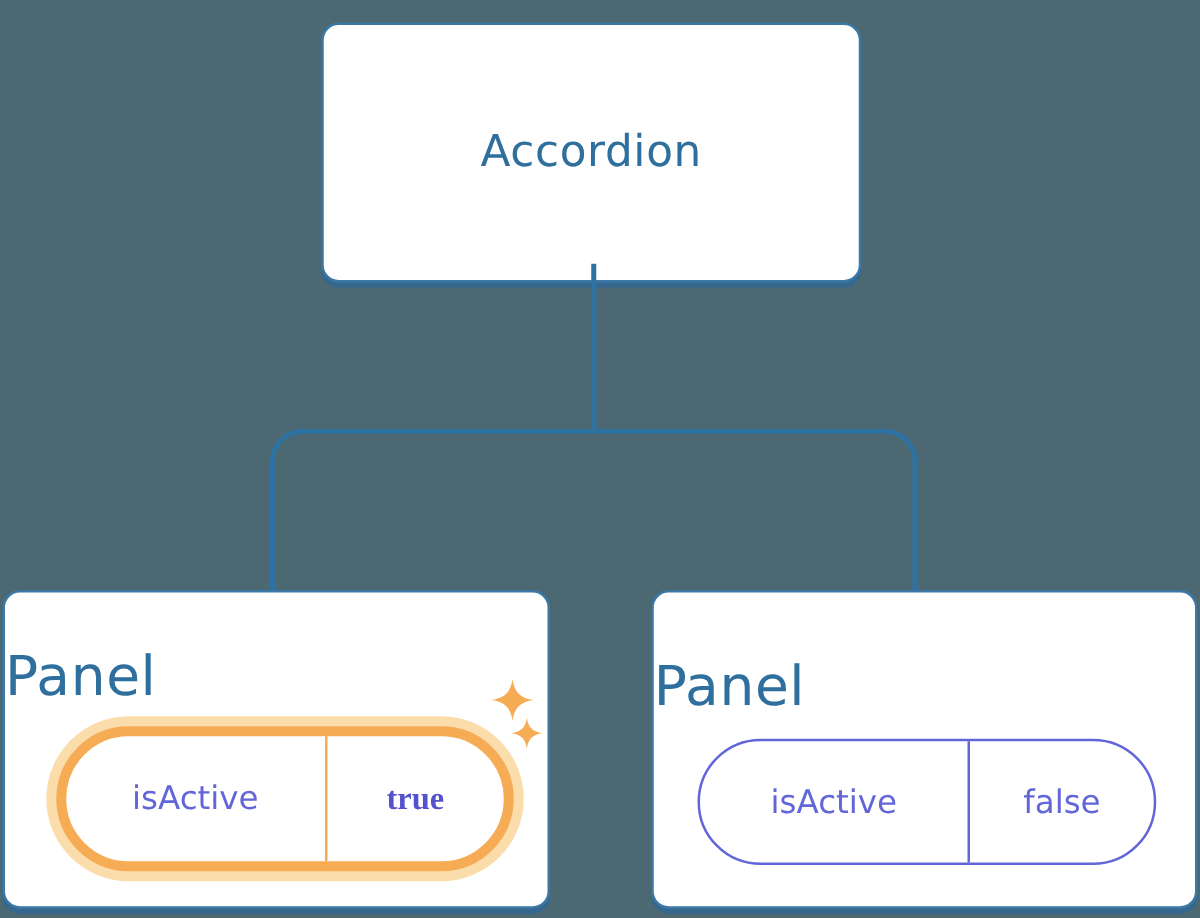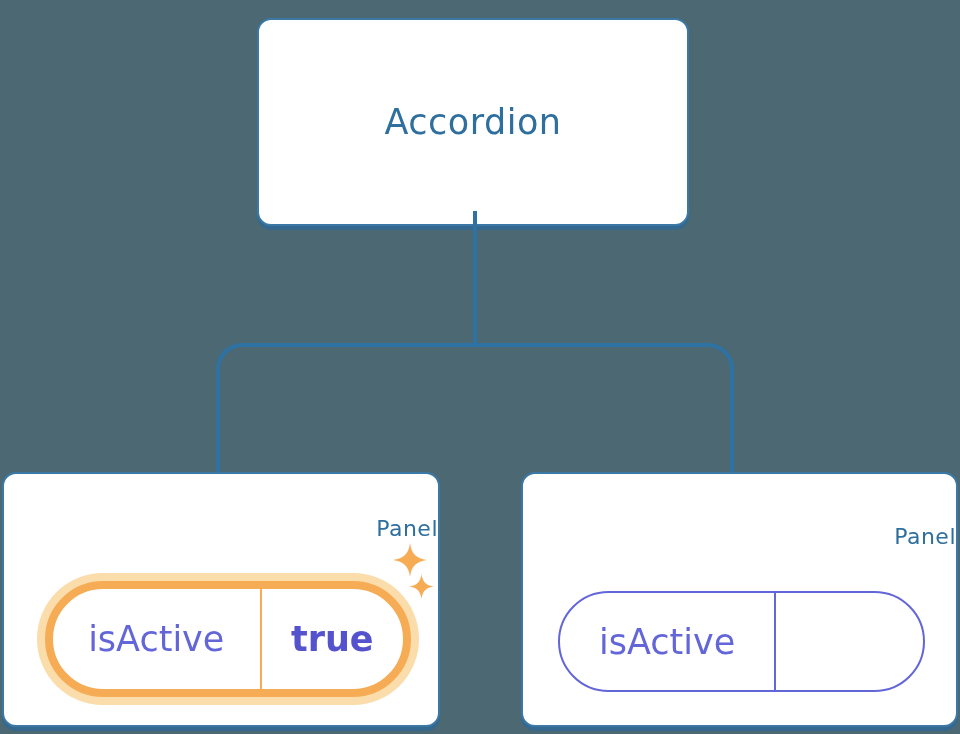--- a/index.html
+++ b/index.html
@@ -46,52 +46,52 @@
     border:4px solid var(--connector);
     border-bottom:none;
     border-radius:26px 26px 0 0;
   }
 
   .panel-node{top:472px;height:255px;}
   .panel-left{left:2px;width:438px;}
   .panel-right{left:521px;width:437px;}
 
   .panel-title{
-    position:absolute;left:0;width:100%;text-align:right;
+    position:absolute;left:0;width:100%;text-align:left;
     color:var(--node-text);
-    font-size:22px;
+    font-size:44px;
     letter-spacing:0.5px;
-    padding-left:24px;
   }
   .panel-left .panel-title{top:42px;}
   .panel-right .panel-title{top:50px;}
 
   .pill{
     position:absolute;
     background:var(--panel-bg);
     display:flex;align-items:stretch;
   }
   .pill .cell{
     display:flex;align-items:center;justify-content:center;
-    font-size:35px;
+    font-size:26px;
     color:var(--state-text);
   }
   .pill .cell.key{width:59%;}
   .pill .cell.value{flex:1;}
 
   .pill-active{
     left:41px;top:107px;width:366px;height:116px;
     border:8px solid var(--highlight);
     border-radius:58px;
     box-shadow:0 0 0 8px var(--highlight-glow);
   }
   .pill-active .divider{width:2px;background:var(--highlight);}
   .pill-active .cell.value{
     font-weight:bold;
     color:var(--state-value-active-text);
+    font-family:Liberation Serif, serif;
   }
 
   .pill-inactive{
     left:35px;top:117px;width:367px;height:101px;
     border:2px solid var(--state-text);
     border-radius:52px;
   }
   .pill-inactive .divider{width:2px;background:var(--state-text);}
 
   .sparkles{position:absolute;pointer-events:none;}
@@ -137,16 +137,19 @@
   </div>
 
   <div class="node panel-node panel-right">
     <div class="panel-title">Panel</div>
 
     <div class="pill pill-inactive">
       <div class="cell key">
         <span>isActive</span>
       </div>
       <div class="divider"></div>
+      <div class="cell value">
+        <span>false</span>
+      </div>
     </div>
   </div>
 
 </div>
 
 </body></html>

